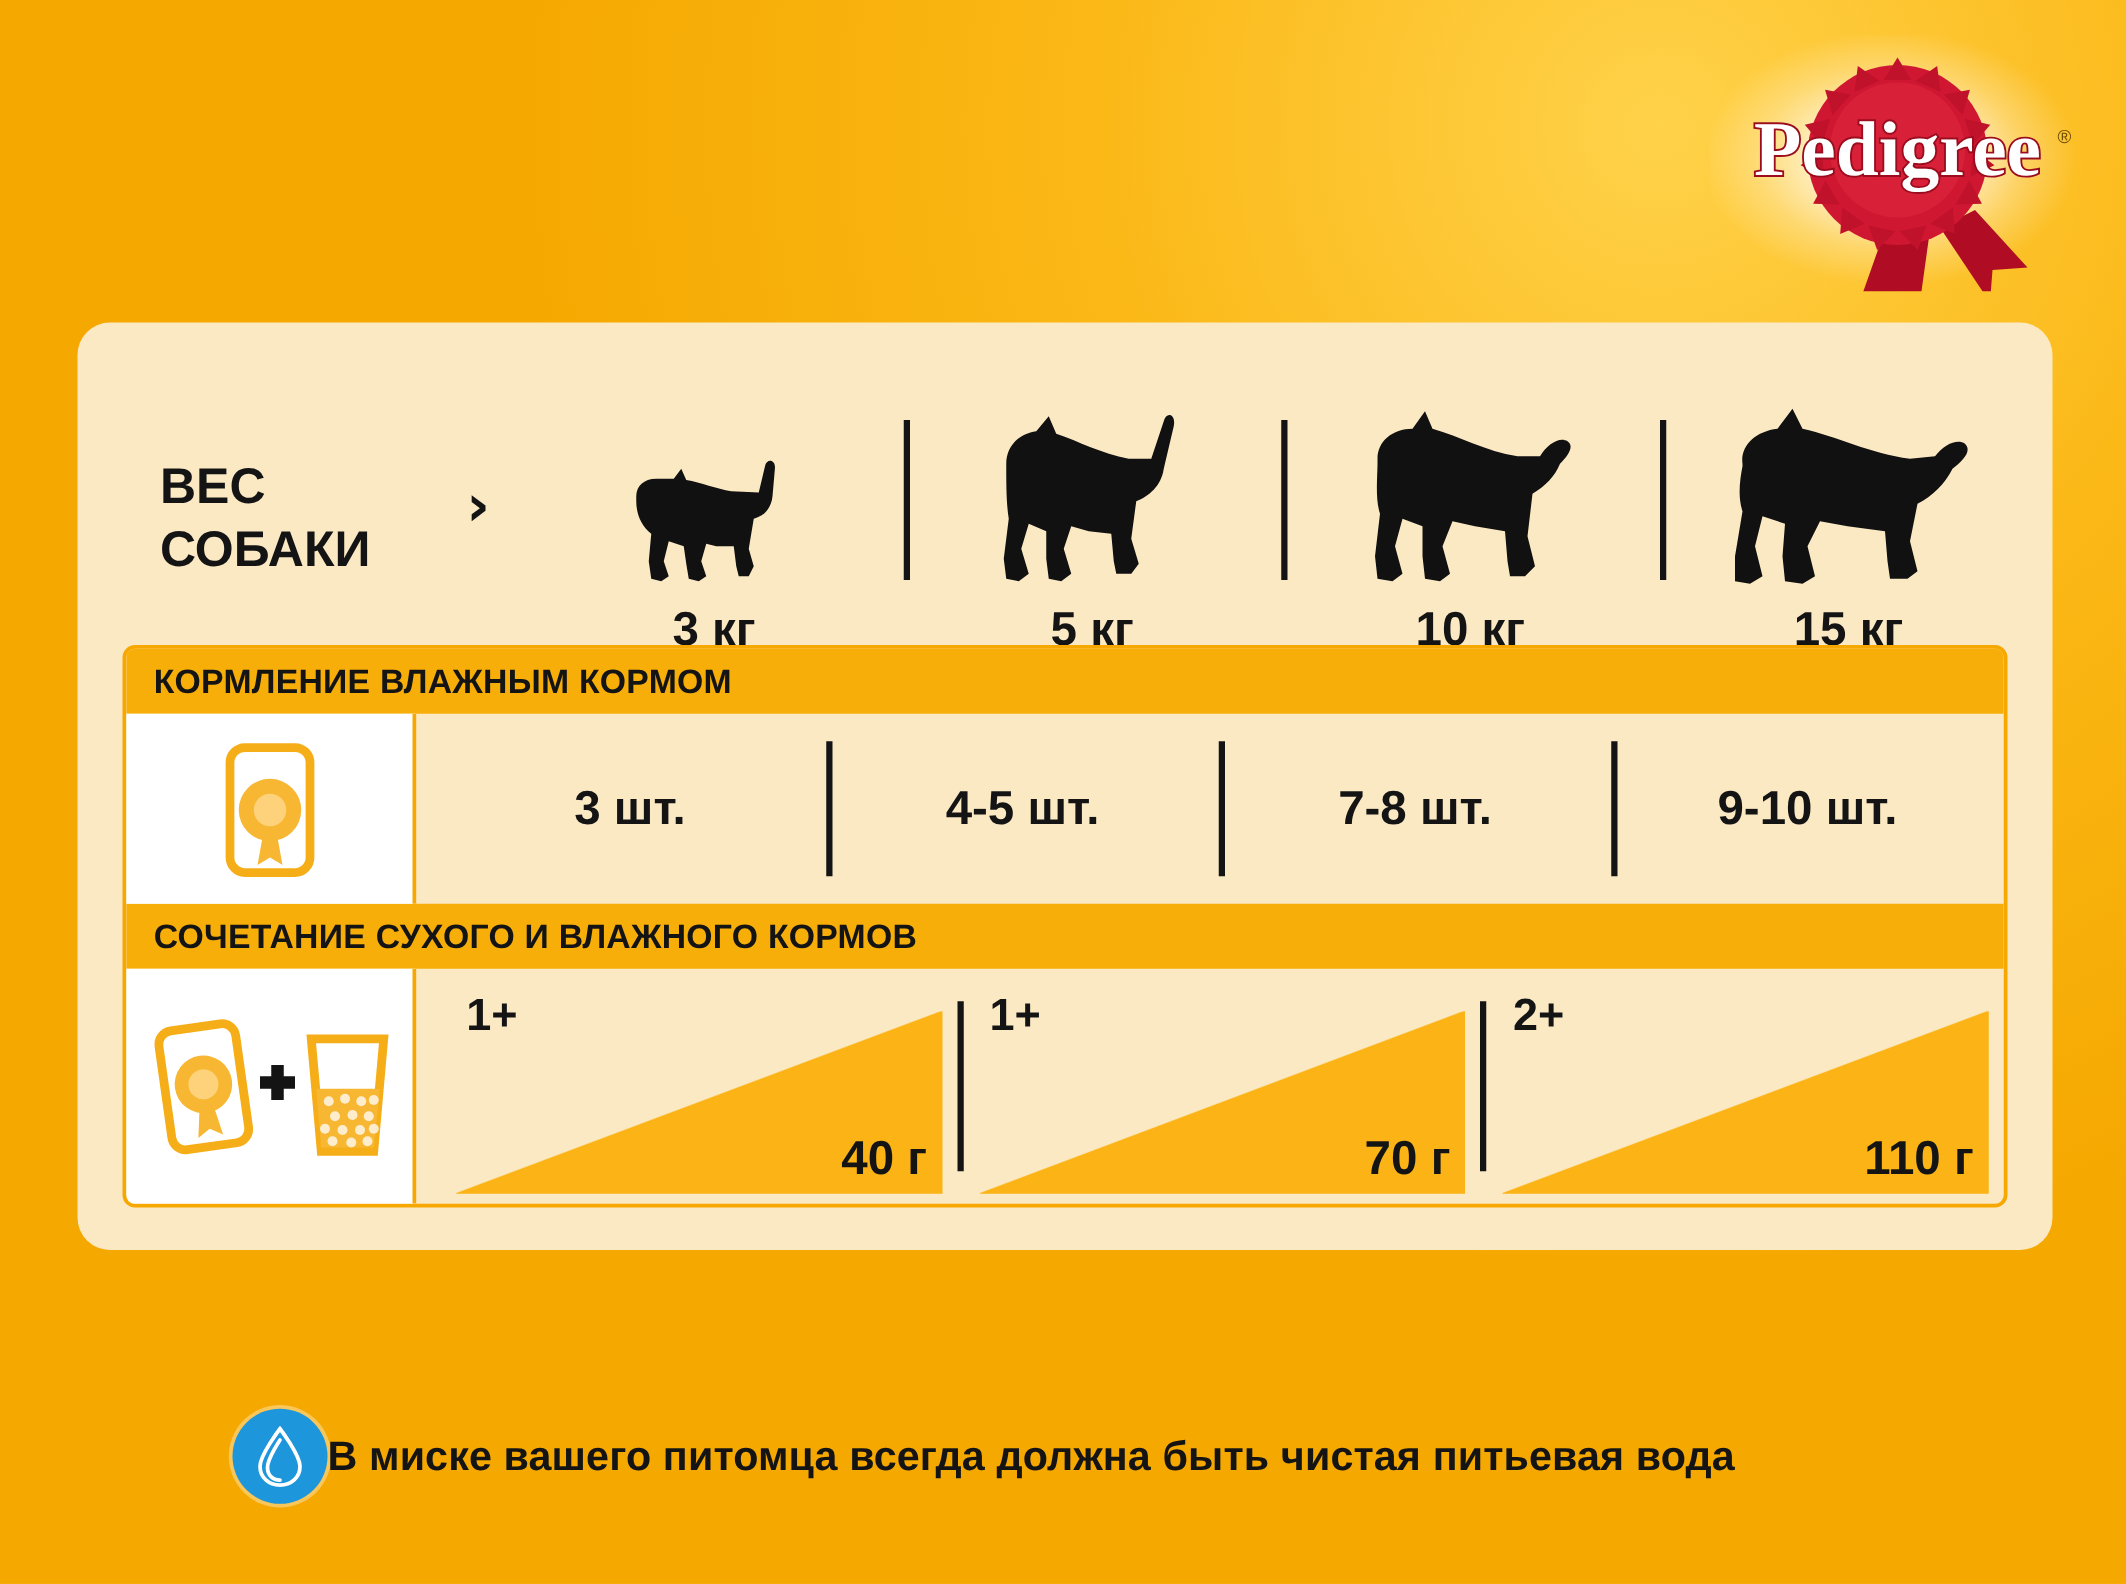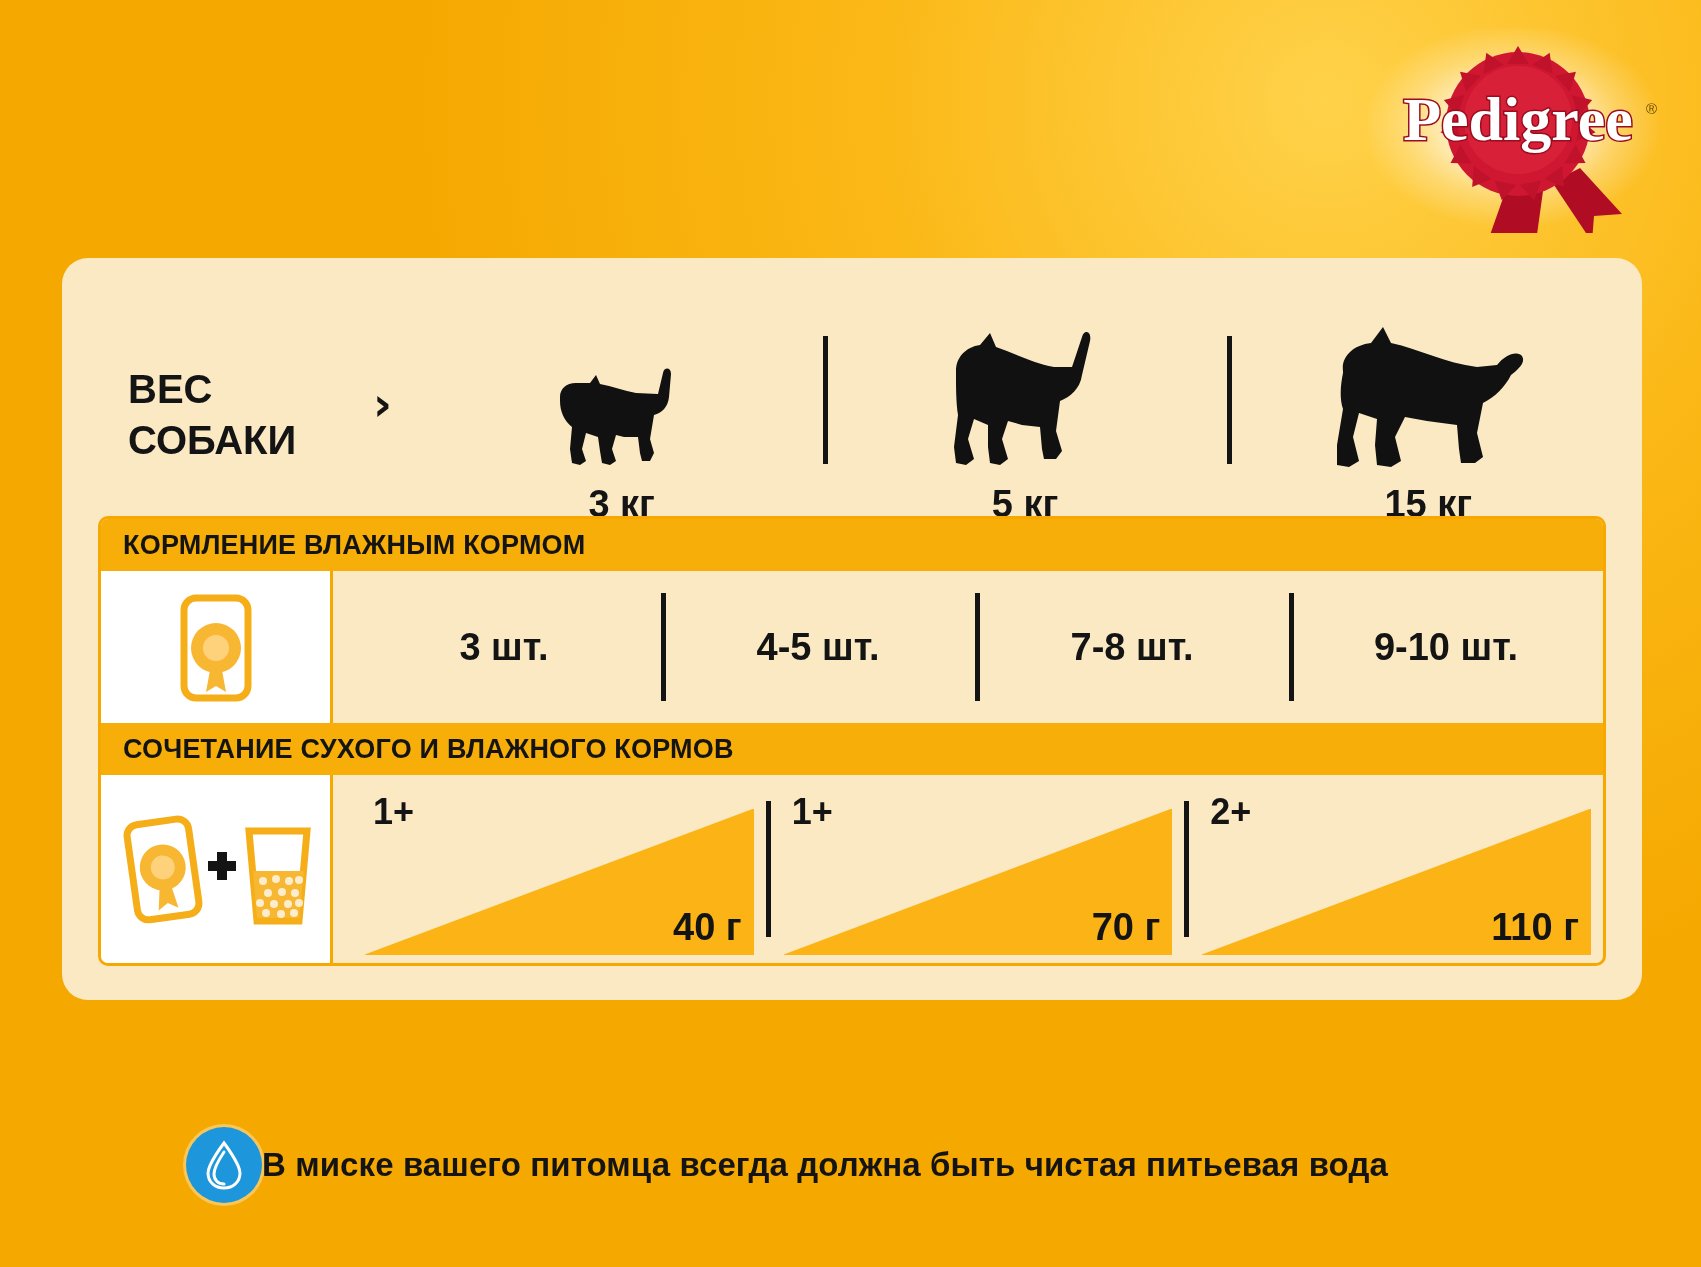--- a/index.html
+++ b/index.html
@@ -316,20 +316,26 @@
           <div class="dog-weight">3 кг</div>
         </div>
 
         <div class="dog-col">
           <svg class="dog-svg" width="186" height="150" viewBox="0 0 186 150">
             <path fill="#111111" d="M24,44 C24,30 34,20 48,18 L58,6 L64,20 C82,26 100,36 122,40 L140,40 L150,10 C152,2 160,4 158,14 L150,48 C148,62 138,70 128,74 L124,104 L130,124 L124,132 L112,132 L110,122 L108,100 L90,98 L76,94 L70,112 L76,132 L68,138 L58,136 L56,120 L56,98 L42,92 L36,112 L42,132 L34,138 L24,136 L22,120 L26,88 C24,76 24,58 24,48 Z"></path>
           </svg>
           <div class="dog-weight">5 кг</div>
         </div>
 
+        <div class="dog-col">
+          <svg class="dog-svg" width="200" height="152" viewBox="0 0 200 152">
+            <path fill="#111111" d="M26,42 C26,28 38,18 54,18 L64,4 L70,18 C92,24 112,36 138,40 L156,40 C162,30 172,24 178,28 C184,32 178,40 172,46 C168,56 160,64 150,70 L146,104 L152,128 L144,136 L132,136 L130,124 L128,100 L104,96 L86,92 L78,112 L84,134 L76,140 L64,138 L62,120 L62,96 L46,90 L40,112 L46,134 L38,140 L26,138 L24,120 L28,86 C24,74 26,56 26,46 Z"></path>
+          </svg>
+          <div class="dog-weight">10 кг</div>
+        </div>
 
         <div class="dog-col">
           <svg class="dog-svg" width="218" height="156" viewBox="0 0 218 156">
             <path fill="#111111" d="M24,50 C22,36 34,24 52,22 L64,6 L72,22 C100,28 126,42 158,46 L178,44 C186,34 196,30 202,34 C208,40 200,48 192,54 C186,66 176,76 164,82 L158,112 L164,136 L156,142 L142,142 L140,128 L138,104 L108,100 L86,96 L76,116 L82,140 L72,146 L58,144 L56,124 L58,98 L40,92 L34,116 L40,140 L30,146 L18,144 L18,124 L24,88 C20,76 22,62 24,52 Z"></path>
           </svg>
           <div class="dog-weight">15 кг</div>
         </div>
 
       </div>
     </div>

